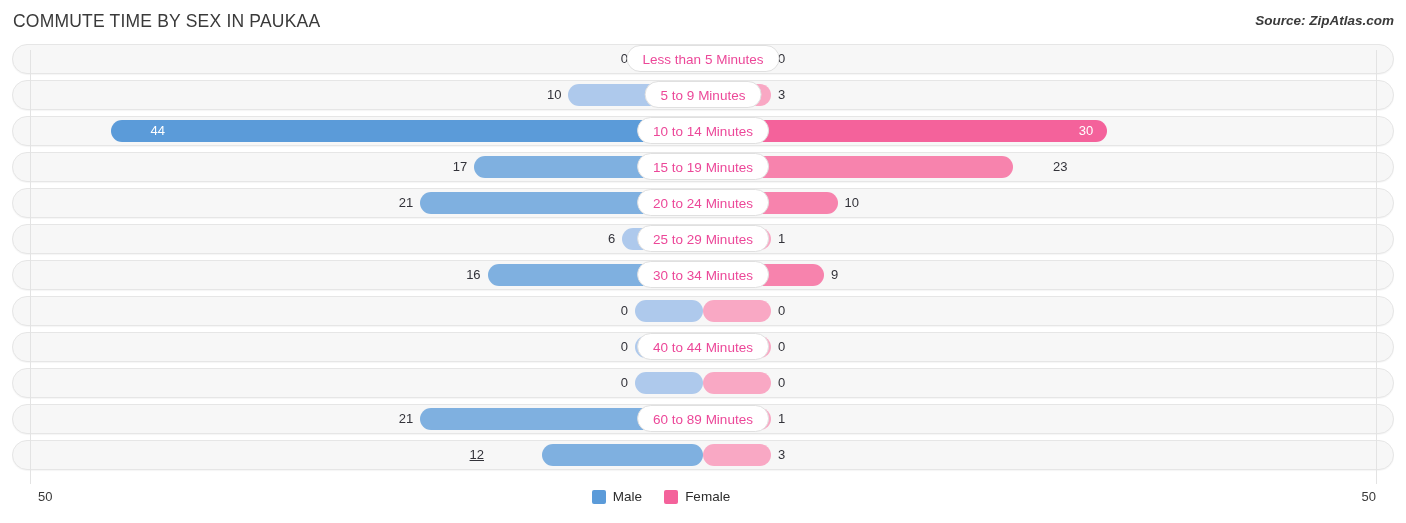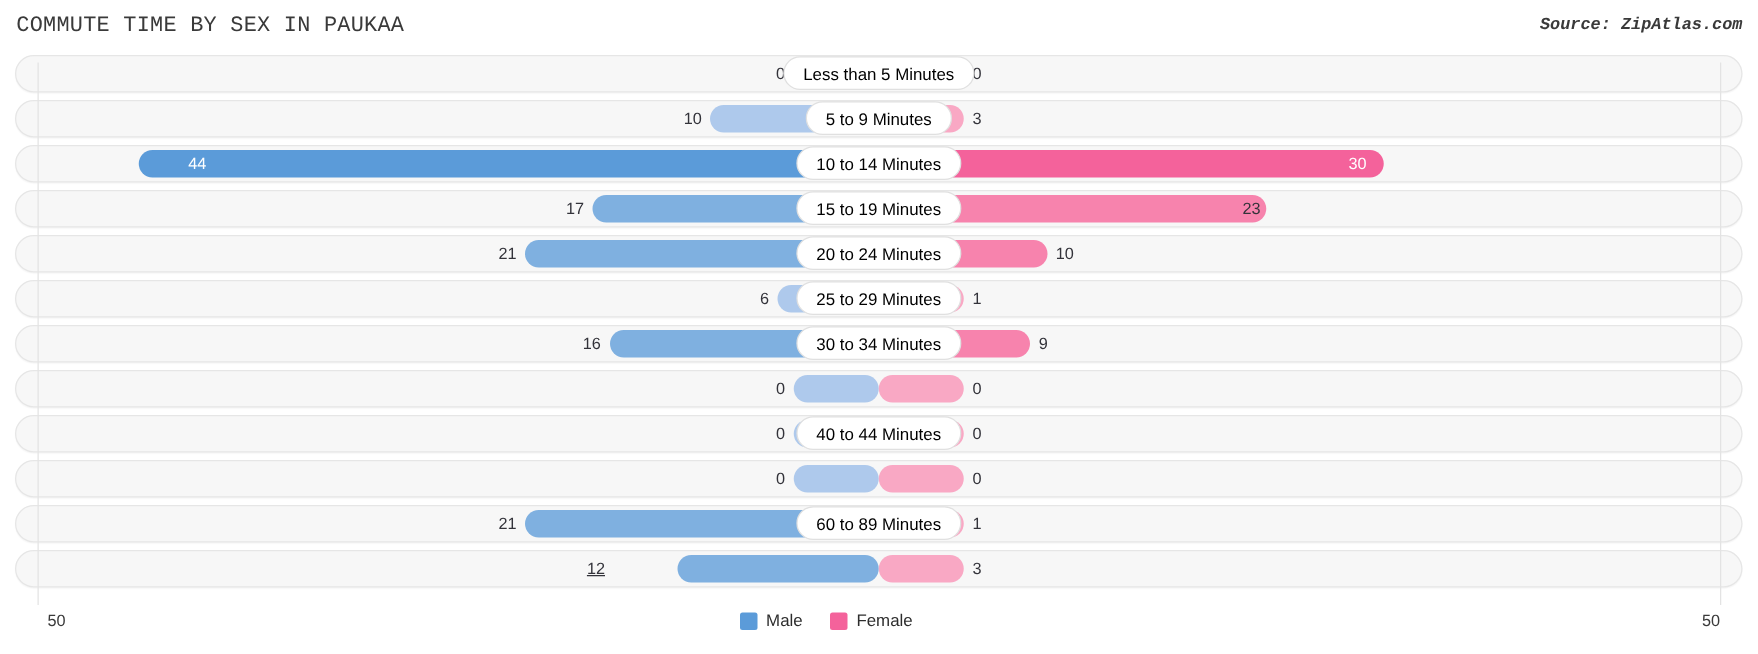--- a/index.html
+++ b/index.html
@@ -15,21 +15,20 @@
     overflow: hidden;
     position: relative;
   }
 
   
   .header {
     position: absolute;
     left: 0; top: 0;
     width: 1406px;
     height: 44px;
-    font-family: Liberation Mono, monospace;
   }
   .chart-title {
     position: absolute;
     left: 13px; top: 11px;
     font-size: 17.5px;
     letter-spacing: .2px;
     color: #3a3a3a;
     font-weight: 400;
     white-space: nowrap;
   }
@@ -122,21 +121,21 @@
     left: 703px;
     transform: translateX(-50%);
     height: 27px;
     line-height: 27px;
     padding: 0 15px;
     box-sizing: border-box;
     background: #ffffff;
     border: 1px solid #e0e0e0;
     border-radius: 14px;
     font-size: 13.5px;
-    color: #000000;
+    color: #ec4899;
     white-space: nowrap;
     z-index: 6;
     text-align: center;
   }
 
   
   .footer {
     position: absolute;
     left: 0; top: 484px;
     width: 1406px;
@@ -217,21 +216,21 @@
           <div class="bar-val inside" style="left:1078.8px;">30</div>
           <div class="cat-pill">10 to 14 Minutes</div>
         </div>
       </div>
       <div class="row">
         <div class="track"></div>
         <div class="bars">
           <div class="bar male" style="width:228.8px;background:#7fb0e0;"></div>
           <div class="bar female" style="width:309.6px;background:#f783ad;"></div>
           <div class="bar-val" style="right:938.8px;">17</div>
-          <div class="bar-val" style="left:994px;">23</div>
+          <div class="bar-val" style="left:1053px;">23</div>
           <div class="cat-pill">15 to 19 Minutes</div>
         </div>
       </div>
       <div class="row">
         <div class="track"></div>
         <div class="bars">
           <div class="bar male" style="width:282.7px;background:#7fb0e0;"></div>
           <div class="bar female" style="width:134.6px;background:#f783ad;"></div>
           <div class="bar-val" style="right:992.7px;">21</div>
           <div class="bar-val" style="left:844.6px;">10</div>

